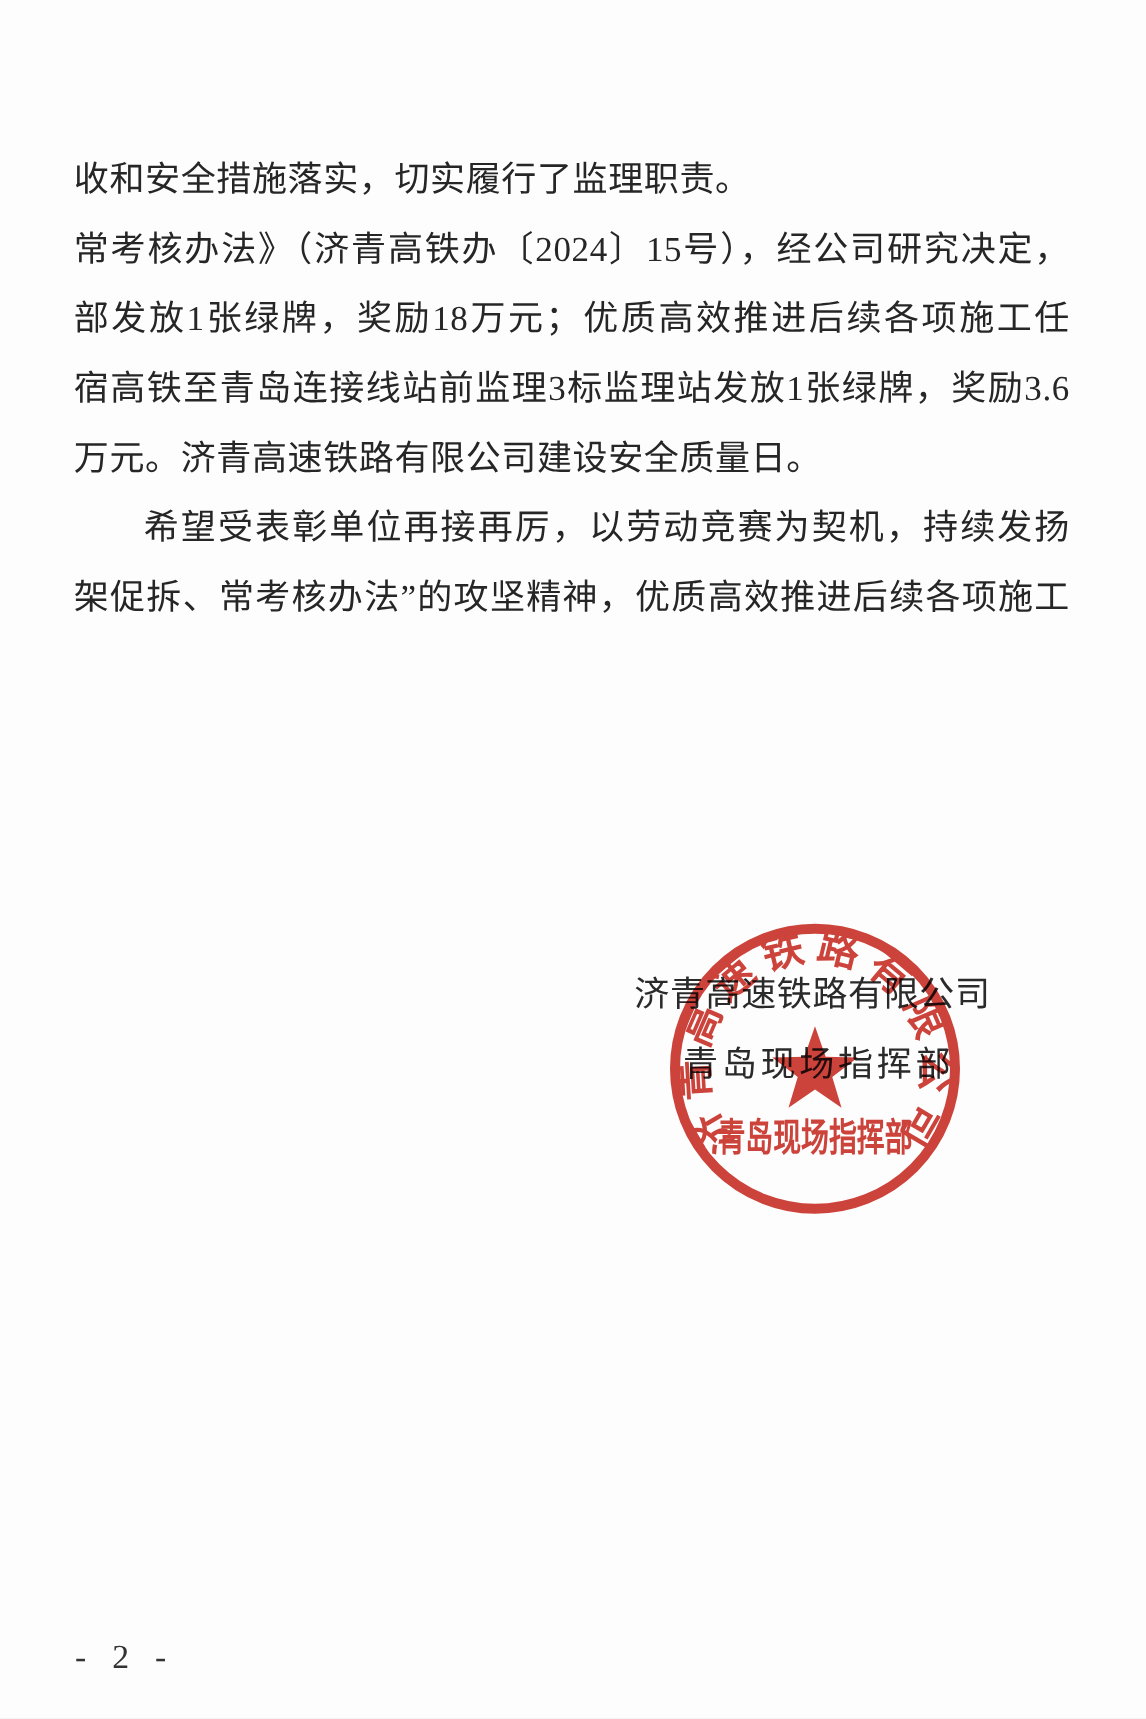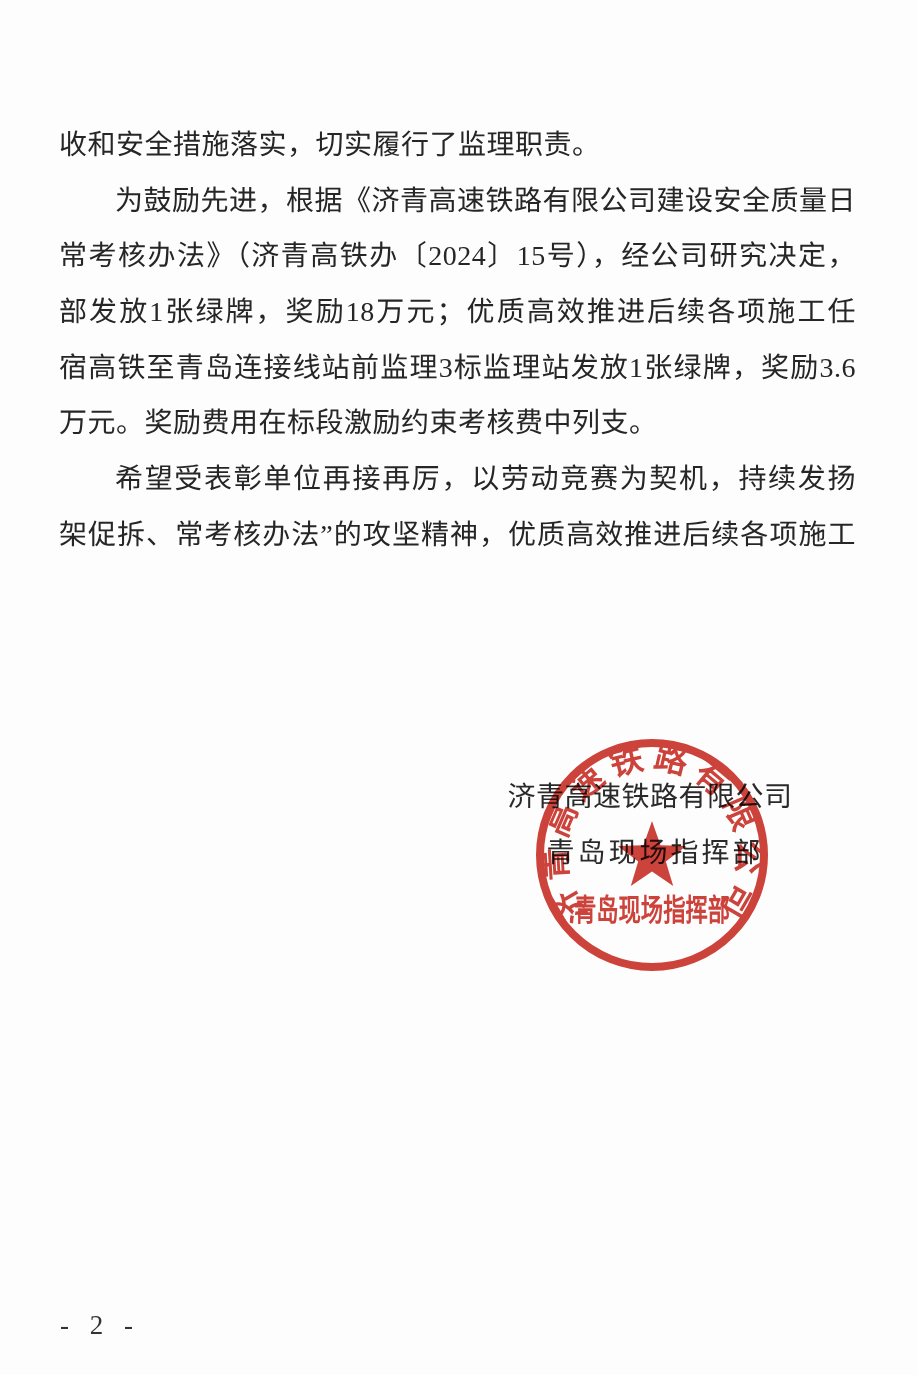--- a/index.html
+++ b/index.html
@@ -64,25 +64,24 @@
     color:#333;
   }
 </style>
 </head>
 <body>
 
 <div class="page">
 
   <div class="body-text">
     <div class="line">收和安全措施落实，切实履行了监理职责。</div>
-    <div class="line fill indent">为鼓励先进，根据《济青高速铁路有限公司建设安全质量日</div>
     <div class="line fill">常考核办法》（济青高铁办〔2024〕15号），经公司研究决定，对</div>
     <div class="line fill">部发放1张绿牌，奖励18万元；优质高效推进后续各项施工任</div>
     <div class="line fill">宿高铁至青岛连接线站前监理3标监理站发放1张绿牌，奖励3.6</div>
-    <div class="line">万元。奖励费用在标段激励约束考核费中列支。</div>
+    <div class="line">万元。济青高速铁路有限公司建设安全质量日。</div>
     <div class="line fill indent">希望受表彰单位再接再厉，以劳动竞赛为契机，持续发扬“以</div>
     <div class="line fill">架促拆、常考核办法”的攻坚精神，优质高效推进后续各项施工任</div>
   </div>
 
   <div class="sig company">济青高速铁路有限公司</div>
   <div class="sig dept">青岛现场指挥部</div>
 
   <svg class="stamp" viewBox="-125 -125 250 250" xmlns="http://www.w3.org/2000/svg">
     <circle cx="0" cy="0" r="112" fill="none" stroke-width="8" stroke="#c8291f"></circle>
     <path id="arcPath" d="M -60.8 60.8 A 86 86 0 1 1 60.8 60.8" fill="none"></path>

